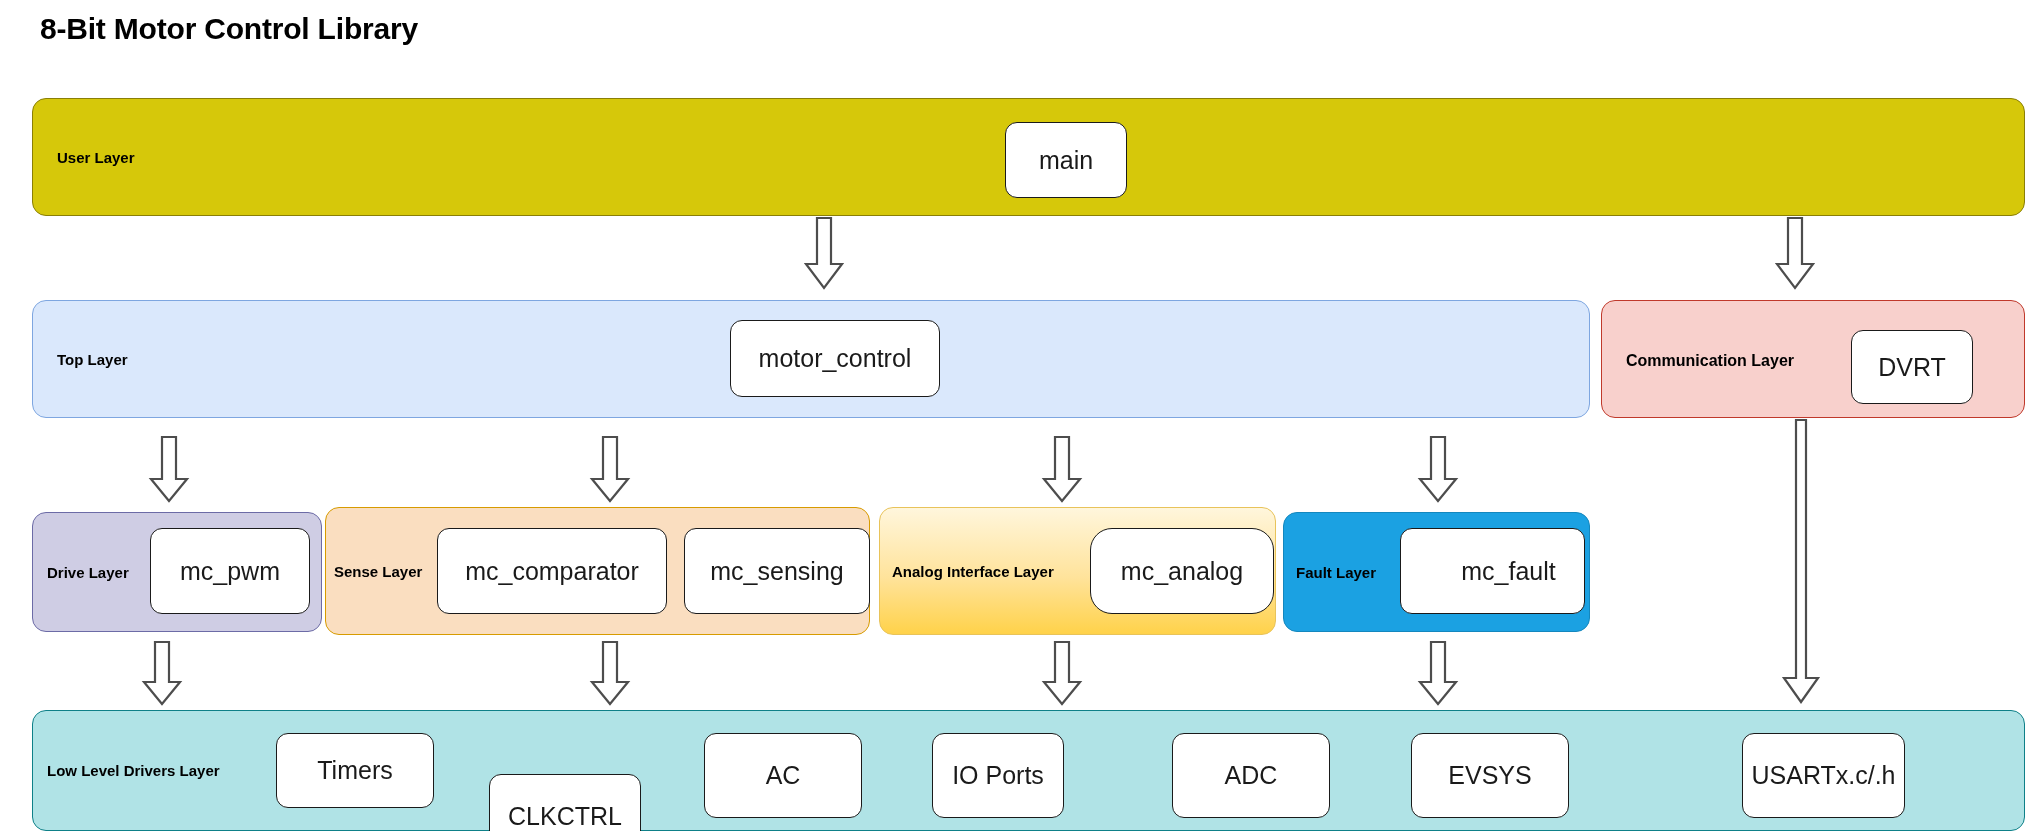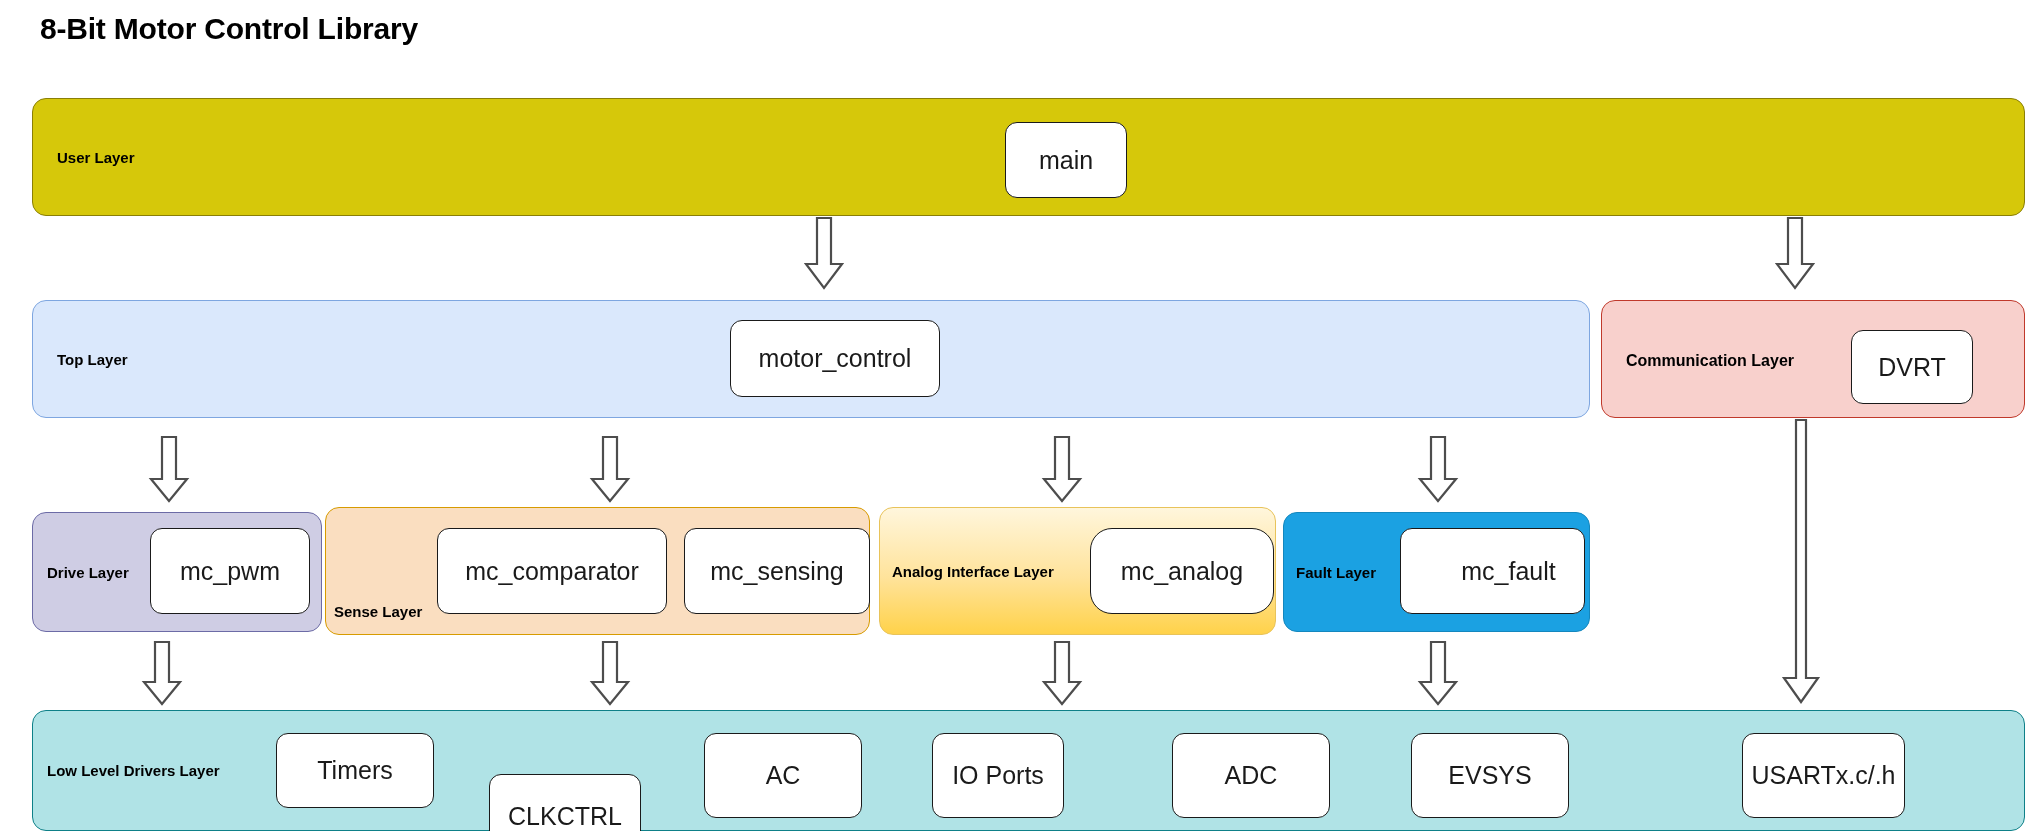--- a/index.html
+++ b/index.html
@@ -120,21 +120,21 @@
       <path d="M12,0 L26,0 L26,42 L37,42 L19,64 L1,42 L12,42 Z" fill="#ffffff" stroke="#4D4D4D" stroke-width="2.2" stroke-linejoin="miter"></path>
     </svg>
   </div>
 
   <div class="layer" style="left:32px; top:512px; width:290px; height:120px; background:#CFCDE4; border:1.6px solid #6C6BA6;">
     <span class="layer-label" style="left:14px; top:51px;">Drive Layer</span>
   </div>
   <div class="node" style="left:150px; top:528px; width:160px; height:86px;">mc_pwm</div>
 
   <div class="layer" style="left:325px; top:507px; width:545px; height:128px; background:#FADEC0; border:1.6px solid #D79B00;">
-    <span class="layer-label" style="left:8px; top:55px;margin-top:40px;">Sense Layer</span>
+    <span class="layer-label" style="left:8px; top:55px;">Sense Layer</span>
   </div>
   <div class="node" style="left:437px; top:528px; width:230px; height:86px;">mc_comparator</div>
   <div class="node" style="left:684px; top:528px; width:186px; height:86px;">mc_sensing</div>
 
   <div class="layer" style="left:879px; top:507px; width:397px; height:128px;
               background:linear-gradient(180deg,#FFF6DC 0%,#FFE39B 55%,#FFD24A 100%);
               border:1.6px solid #E8C35A;">
     <span class="layer-label" style="left:12px; top:55px;">Analog Interface Layer</span>
   </div>
   <div class="node" style="left:1090px; top:528px; width:184px; height:86px;border-radius:22px;">mc_analog</div>

